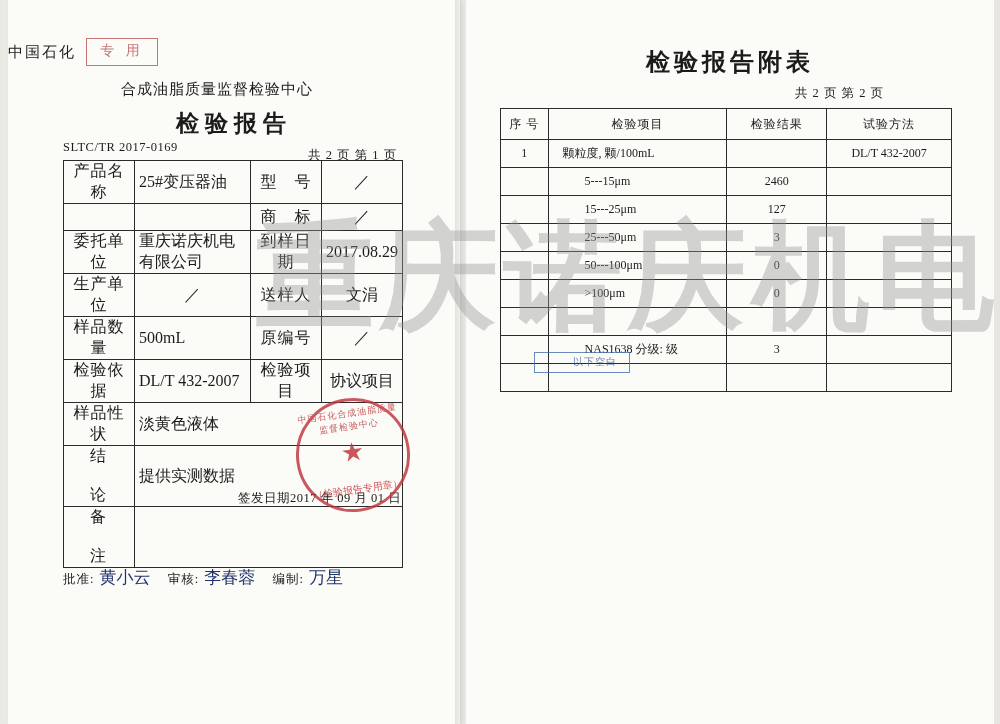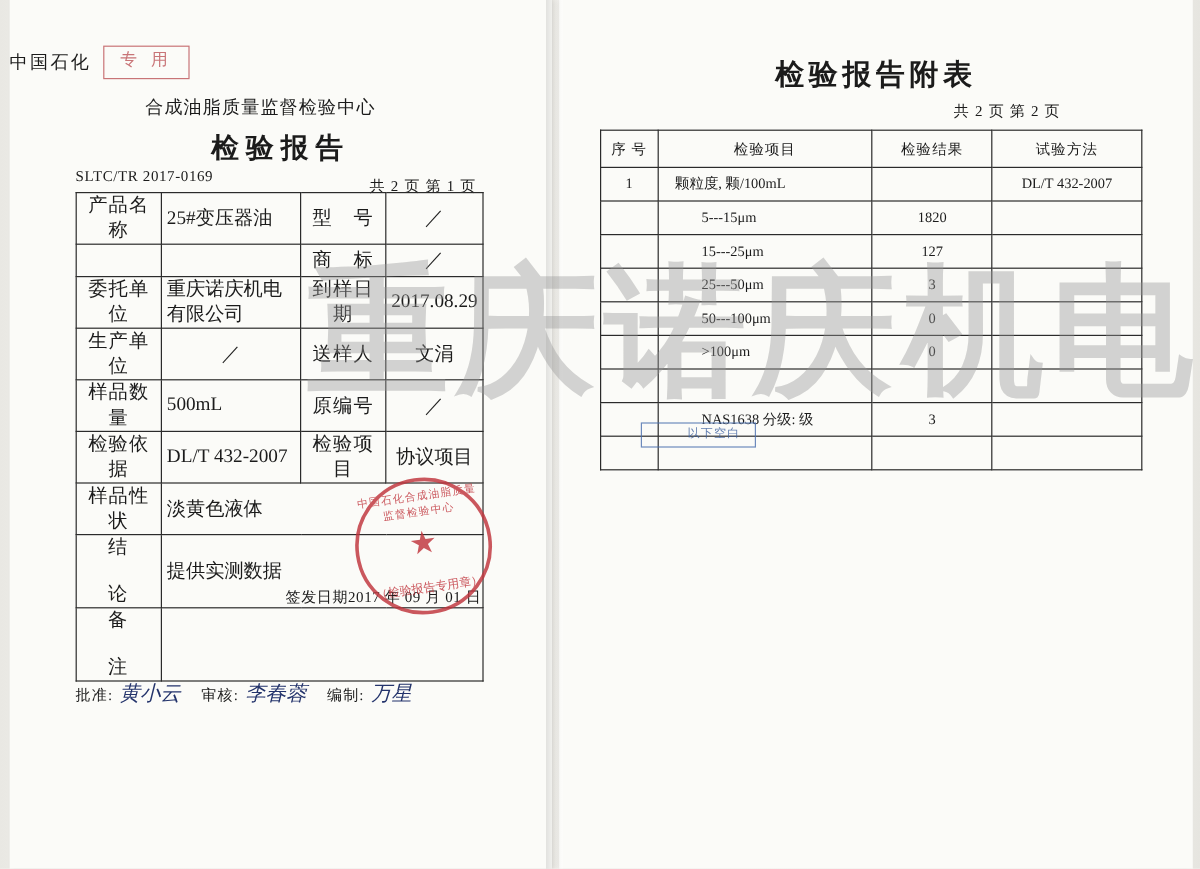--- a/index.html
+++ b/index.html
@@ -140,21 +140,20 @@
     letter-spacing: 0.5px;
   }
   .footer-sign {
     position: absolute; left: 55px; top: 566px;
     font-size: 12.5px;
     width: 360px;
   }
   .footer-sign span.k { letter-spacing: 1px; }
   .handwrite {
     font-family: "DejaVu Serif", serif;
-    font-style: italic;
     color: #23336b;
     font-size: 17px;
     margin: 12px 14px 0 2px;
   }
 
   
   #seal {
     position: absolute;
     left: 288px; top: 398px;
     width: 108px; height: 108px;
@@ -340,21 +339,21 @@
       </tr>
       <tr>
         <td>1</td>
         <td class="item">颗粒度, 颗/100mL</td>
         <td></td>
         <td>DL/T 432-2007</td>
       </tr>
       <tr>
         <td></td>
         <td class="item sub">5---15μm</td>
-        <td>1820</td>
+        <td>2460</td>
         <td></td>
       </tr>
       <tr>
         <td></td>
         <td class="item sub">15---25μm</td>
         <td>127</td>
         <td></td>
       </tr>
       <tr>
         <td></td>

